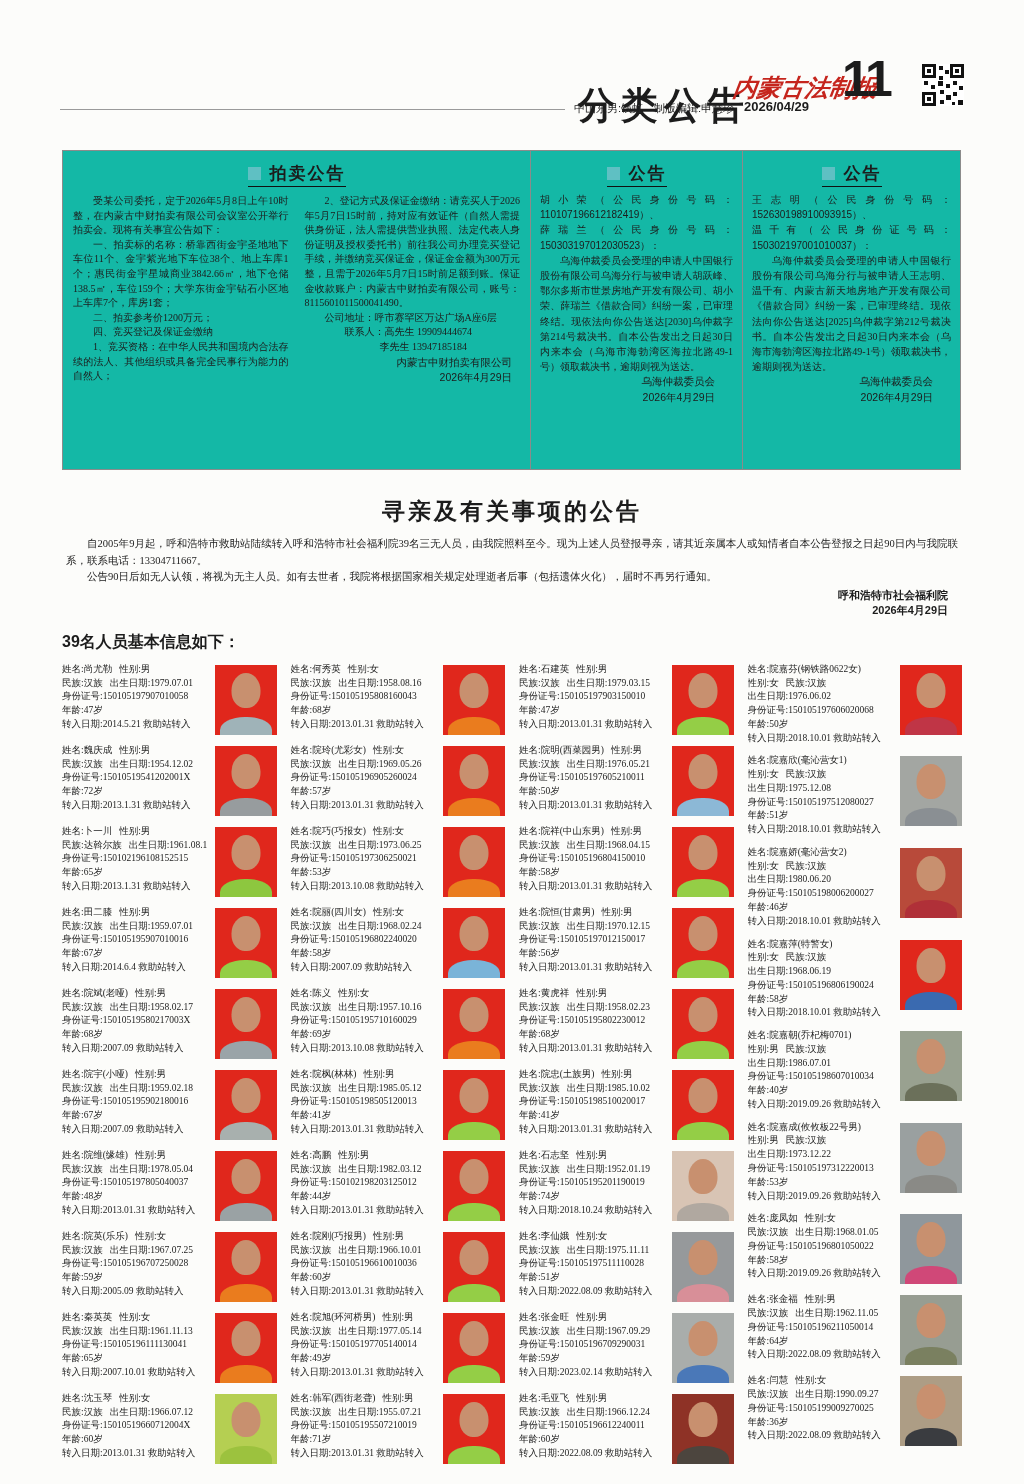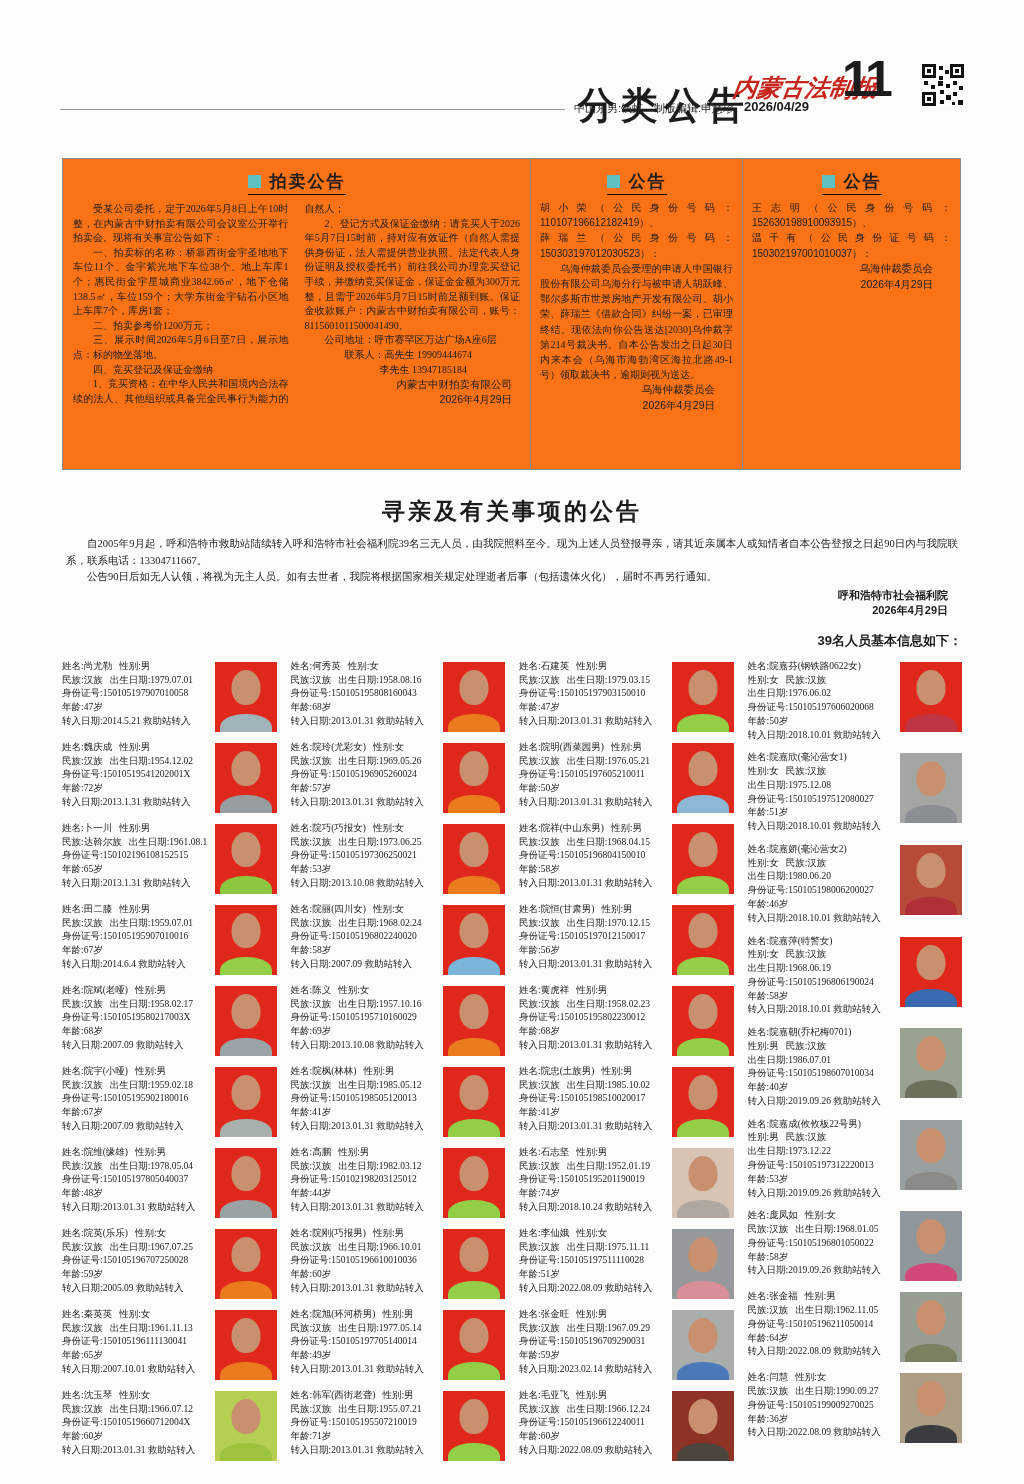--- a/index.html
+++ b/index.html
@@ -12,21 +12,21 @@
             font-weight:bold;font-style:italic;font-size:24px;transform:skewX(-8deg);}
   .pageno{position:absolute;left:842px;top:50px;font-family:"Liberation Sans",sans-serif;
           font-weight:bold;font-size:50px;letter-spacing:-2px;}
   .qr{position:absolute;left:922px;top:64px;}
   .editors{position:absolute;left:574px;top:101px;font-size:11px;font-family:"Liberation Sans",sans-serif;color:#222;}
   .issue-date{position:absolute;left:744px;top:99px;font-size:13px;font-weight:bold;
               font-family:"Liberation Sans",sans-serif;}
   .hdr-rule{position:absolute;left:60px;top:109px;width:505px;height:1px;background:#9a9a9a;}
   
   .notices{position:absolute;left:62px;top:150px;width:900px;height:320px;display:flex;}
-  .box{border:1px solid #8b8b8b;box-sizing:border-box;background:#f97316;overflow:hidden;margin-top:8px;}
+  .box{border:1px solid #8b8b8b;box-sizing:border-box;background:#14b8a6;overflow:hidden;}
   .box+.box{margin-left:-1px;}
   .box-auction{width:469px;}
   .box-n1{width:213px;}
   .box-n2{width:219px;}
   .box-title{text-align:center;margin:11px 0 7px;font-family:"Liberation Sans",sans-serif;
              font-weight:bold;font-size:17px;}
   .twrap{border-bottom:1.5px solid #111;padding-bottom:3px;letter-spacing:2px;}
   .sq{display:inline-block;width:13px;height:13px;margin-right:9px;vertical-align:-1px;}
   .twocol{column-count:2;column-gap:16px;padding:2px 10px 0;height:274px;
           font-size:10px;line-height:1.46;text-align:justify;}
@@ -40,22 +40,22 @@
   .hdrline{font-family:"Liberation Sans",sans-serif;font-weight:normal;margin:0;}
   .spread{text-align:justify;text-align-last:justify;}
   .nsig{margin-top:8px;padding-right:18px;}
   
   .seeking{position:absolute;left:62px;top:496px;width:900px;}
   .seek-title{text-align:center;font-family:"Liberation Sans",sans-serif;font-weight:bold;
               font-size:23px;letter-spacing:3px;margin:0 0 9px;}
   .seek-par{font-size:10.5px;line-height:1.58;text-align:justify;text-indent:2em;margin:0;padding:0 4px;}
   .seek-sig{text-align:right;font-family:"Liberation Sans",sans-serif;font-weight:bold;
             font-size:11px;margin:2px 14px 0 0;}
-  .list-intro{text-align:right;font-family:"Liberation Sans",sans-serif;font-weight:bold;
-              font-size:13px;margin:14px 0 10px;}
+  .list-intro{text-align:left;font-family:"Liberation Sans",sans-serif;font-weight:bold;
+              font-size:16px;margin:14px 0 10px;}
   
   .grid{display:flex;gap:14px;}
   .pcol{flex:1;min-width:0;}
   .cell{display:flex;justify-content:space-between;margin-bottom:9px;}
   .ptext{width:calc(100% - 70px);font-size:9.5px;line-height:1.45;}
   .pline{white-space:nowrap;overflow:hidden;}
   .pair{margin-right:7px;}
   .pair:last-child{margin-right:0;}
   .photo{width:62px;height:70px;flex:none;position:relative;overflow:hidden;margin-top:2px;}
   .ph-head{position:absolute;left:50%;transform:translateX(-50%);top:8px;width:29px;height:35px;
@@ -106,21 +106,20 @@
   <section class="notices">
 
     <article class="box box-auction">
       <div class="box-title">
         <span class="twrap"><span class="sq" style="background: rgb(95, 192, 195);"></span><span>拍卖公告</span></span>
       </div>
       <div class="twocol">
         <p class="ind">受某公司委托，定于2026年5月8日上午10时整，在内蒙古中财拍卖有限公司会议室公开举行拍卖会。现将有关事宜公告如下：</p>
         <p class="ind">一、拍卖标的名称：桥靠西街金宇圣地地下车位11个、金宇紫光地下车位38个、地上车库1个；惠民街金宇星城商业3842.66㎡，地下仓储138.5㎡，车位159个；大学东街金宇钻石小区地上车库7个，库房1套；</p>
         <p class="ind">二、拍卖参考价1200万元；</p>
-        <p class="ind">三、展示时间2026年5月6日至7日，展示地点：标的物坐落地。</p>
         <p class="ind">四、竞买登记及保证金缴纳</p>
         <p class="ind">1、竞买资格：在中华人民共和国境内合法存续的法人、其他组织或具备完全民事行为能力的自然人；</p>
         <p class="ind">2、登记方式及保证金缴纳：请竞买人于2026年5月7日15时前，持对应有效证件（自然人需提供身份证，法人需提供营业执照、法定代表人身份证明及授权委托书）前往我公司办理竞买登记手续，并缴纳竞买保证金，保证金金额为300万元整，且需于2026年5月7日15时前足额到账。保证金收款账户：内蒙古中财拍卖有限公司，账号：8115601011500041490。</p>
         <p class="ind">公司地址：呼市赛罕区万达广场A座6层</p>
         <p class="contact">联系人：高先生 19909444674</p>
         <p class="contact2">李先生 13947185184</p>
         <p class="sigline">内蒙古中财拍卖有限公司</p>
         <p class="sigline">2026年4月29日</p>
       </div>
     </article>
@@ -142,20 +141,21 @@
 
     <article class="box box-n2">
       <div class="box-title">
         <span class="twrap"><span class="sq" style="background: rgb(95, 192, 195);"></span><span>公告</span></span>
       </div>
       <div class="nbody">
         <p class="hdrline spread">王志明（公民身份号码：</p>
         <p class="hdrline">152630198910093915）、</p>
         <p class="hdrline spread">温千有（公民身份证号码：</p>
         <p class="hdrline">150302197001010037）：</p>
+        <p class="ind">乌海仲裁委员会受理的申请人中国银行股份有限公司乌海分行与被申请人王志明、温千有、内蒙古新天地房地产开发有限公司《借款合同》纠纷一案，已审理终结。现依法向你公告送达[2025]乌仲裁字第212号裁决书。自本公告发出之日起30日内来本会（乌海市海勃湾区海拉北路49-1号）领取裁决书，逾期则视为送达。</p>
         <p class="sigline nsig">乌海仲裁委员会</p>
         <p class="sigline nsig" style="margin-top:0;">2026年4月29日</p>
       </div>
     </article>
   </section>
 
   <section class="seeking">
     <h2 class="seek-title">寻亲及有关事项的公告</h2>
     <p class="seek-par">自2005年9月起，呼和浩特市救助站陆续转入呼和浩特市社会福利院39名三无人员，由我院照料至今。现为上述人员登报寻亲，请其近亲属本人或知情者自本公告登报之日起90日内与我院联系，联系电话：13304711667。</p>
     <p class="seek-par">公告90日后如无人认领，将视为无主人员。如有去世者，我院将根据国家相关规定处理逝者后事（包括遗体火化），届时不再另行通知。</p>

